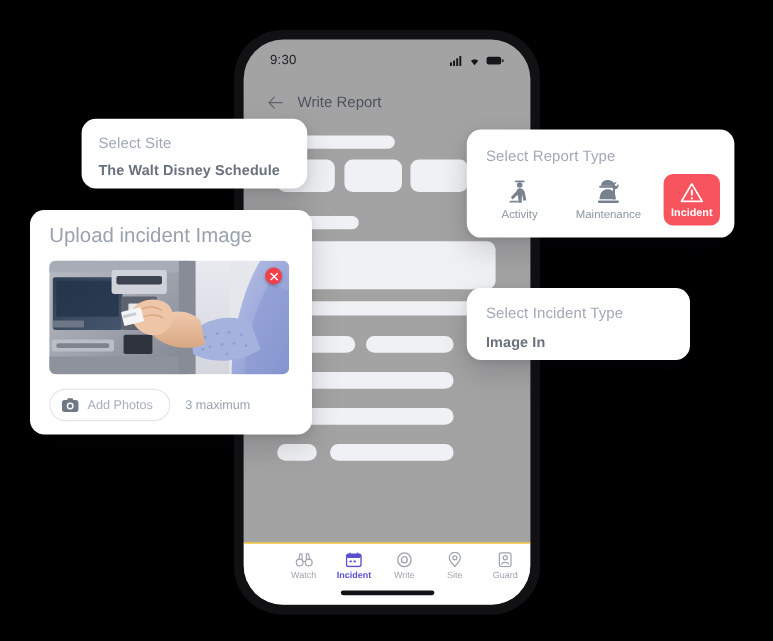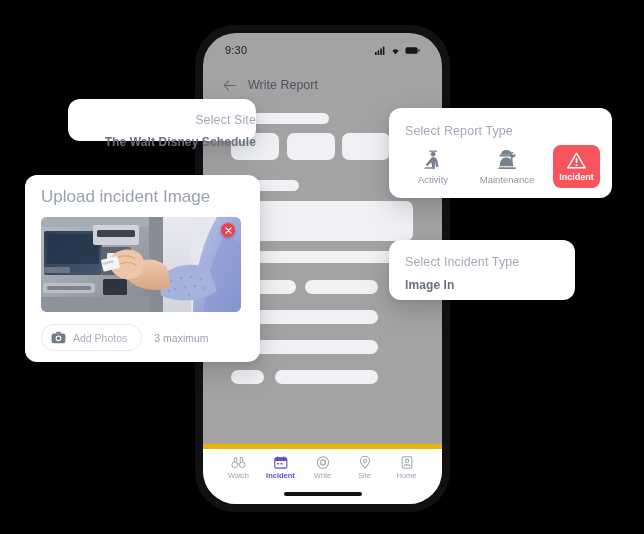--- a/index.html
+++ b/index.html
@@ -86,26 +86,26 @@
     background: #f0f1f4;
     border-radius: 7px;
   }
 
   
   .bottom-nav {
     position: absolute;
     left: 0;
     bottom: 0;
     width: 100%;
-    height: 60px;
+    height: 52px;
     background: #ffffff;
-    border-top: 5px solid #eab308;
+    border-top: 1px solid #eab308;
     display: flex;
     align-items: flex-start;
-    justify-content: center;
+    justify-content: flex-end;
     padding-top: 7px;
     box-sizing: border-box;
   }
   .nav-item {
     display: flex;
     flex-direction: column;
     align-items: center;
     gap: 2px;
     width: 42px;
   }
@@ -147,24 +147,23 @@
     color: #69717e;
     font-weight: 700;
     letter-spacing: .1px;
   }
 
   
   #card-select-site {
     left: 68px;
     top: 99px;
     width: 188px;
-    height: 42px;
+    height: 58px;
     padding: 11px 0 0 14px;
     box-sizing: border-box;
-    text-align: right;
   }
   #card-select-site .card-value { margin-top: 7px; display:block; }
 
   
   #card-incident-type {
     left: 389px;
     top: 240px;
     width: 186px;
     height: 60px;
     padding: 12px 0 0 16px;
@@ -364,21 +363,21 @@
         </svg>
         <span class="nav-label">Site</span>
       </div>
 
       <div class="nav-item">
         <svg width="12" height="13" viewBox="0 0 13 15">
           <rect x="0.9" y="0.9" width="11.2" height="13.2" rx="1.8" stroke="#9fa4ae" stroke-width="1.2" fill="none"></rect>
           <circle cx="6.5" cy="5.6" r="2" stroke="#9fa4ae" stroke-width="1.2" fill="none"></circle>
           <path d="M3.2 11.6 C3.8 9.4 9.2 9.4 9.8 11.6" stroke="#9fa4ae" stroke-width="1.2" fill="none" stroke-linecap="round"></path>
         </svg>
-        <span class="nav-label">Home</span>
+        <span class="nav-label">Guard</span>
       </div>
 
     </div>
     <div class="home-indicator"></div>
 
   </div>
 </div>
 
 <div class="float-card" id="card-select-site">
   <span class="card-label">Select Site</span>

